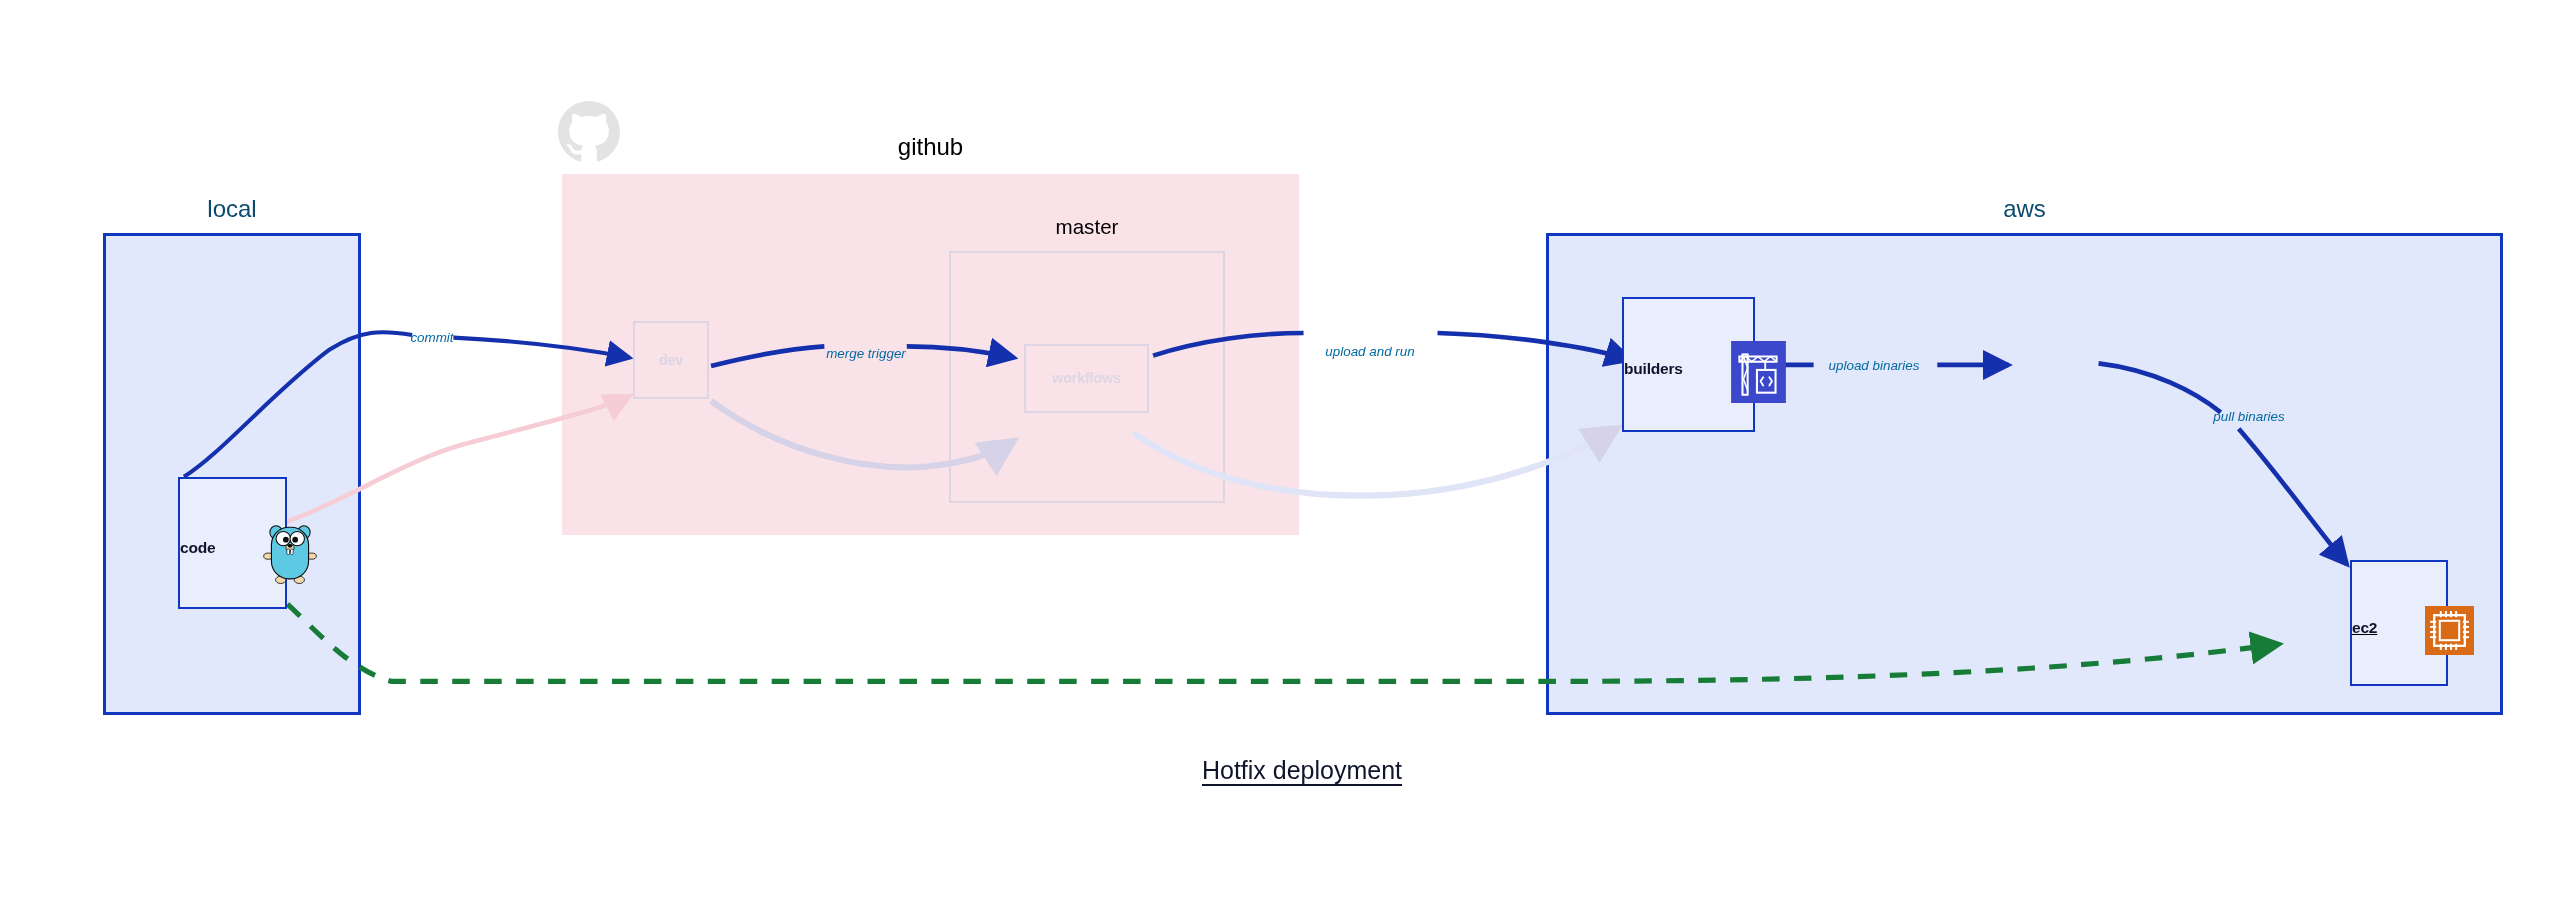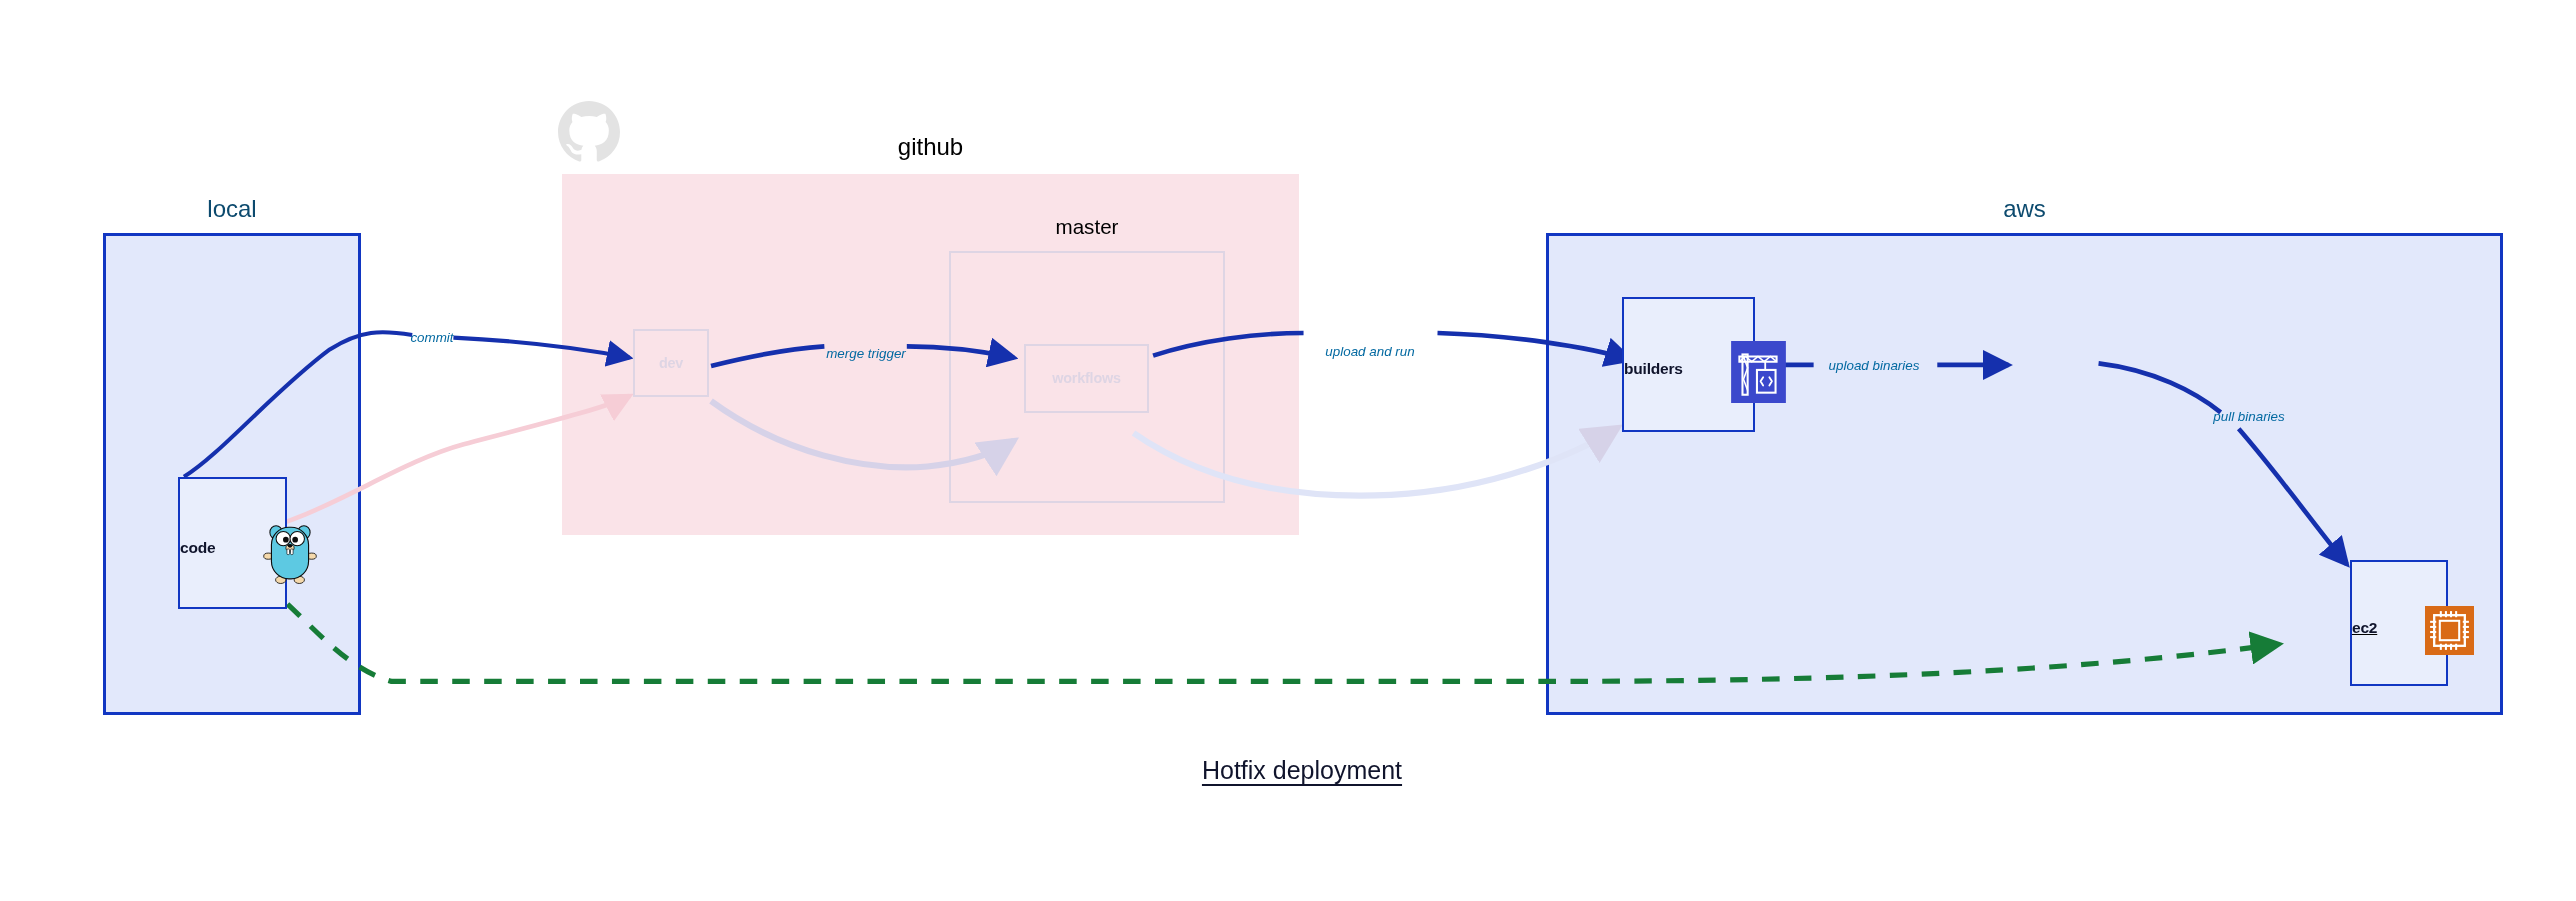--- a/index.html
+++ b/index.html
@@ -190,21 +190,21 @@
         <circle cx="62" cy="42" r="5.5" fill="#0d0d0d"></circle>
 
         <ellipse cx="52" cy="58" rx="8" ry="6" fill="#f5d9ac" stroke="#0d0d0d" stroke-width="1.6"></ellipse>
         <ellipse cx="52" cy="54" rx="4.5" ry="3.5" fill="#0d0d0d"></ellipse>
         <rect x="46" y="60" width="5" height="11" rx="2" fill="#ffffff" stroke="#0d0d0d" stroke-width="1.3"></rect>
         <rect x="53" y="60" width="5" height="11" rx="2" fill="#ffffff" stroke="#0d0d0d" stroke-width="1.3"></rect>
       </svg>
     </div>
   </div>
 
-  <div class="node dim" style="left:633px; top:329px; width:76px; height:68px;">
+  <div class="node dim" style="left:633px; top:321px; width:76px; height:78px;">
     <div class="node-title">dev</div>
   </div>
 
   <div class="node dim" style="left:1024px; top:344px; width:125px; height:69px;">
     <div class="node-title">workflows</div>
   </div>
 
   <div class="node" style="left:1622px; top:297px; width:133px; height:135px;">
     <div class="node-title">builders</div>
     <div class="node-icon">

